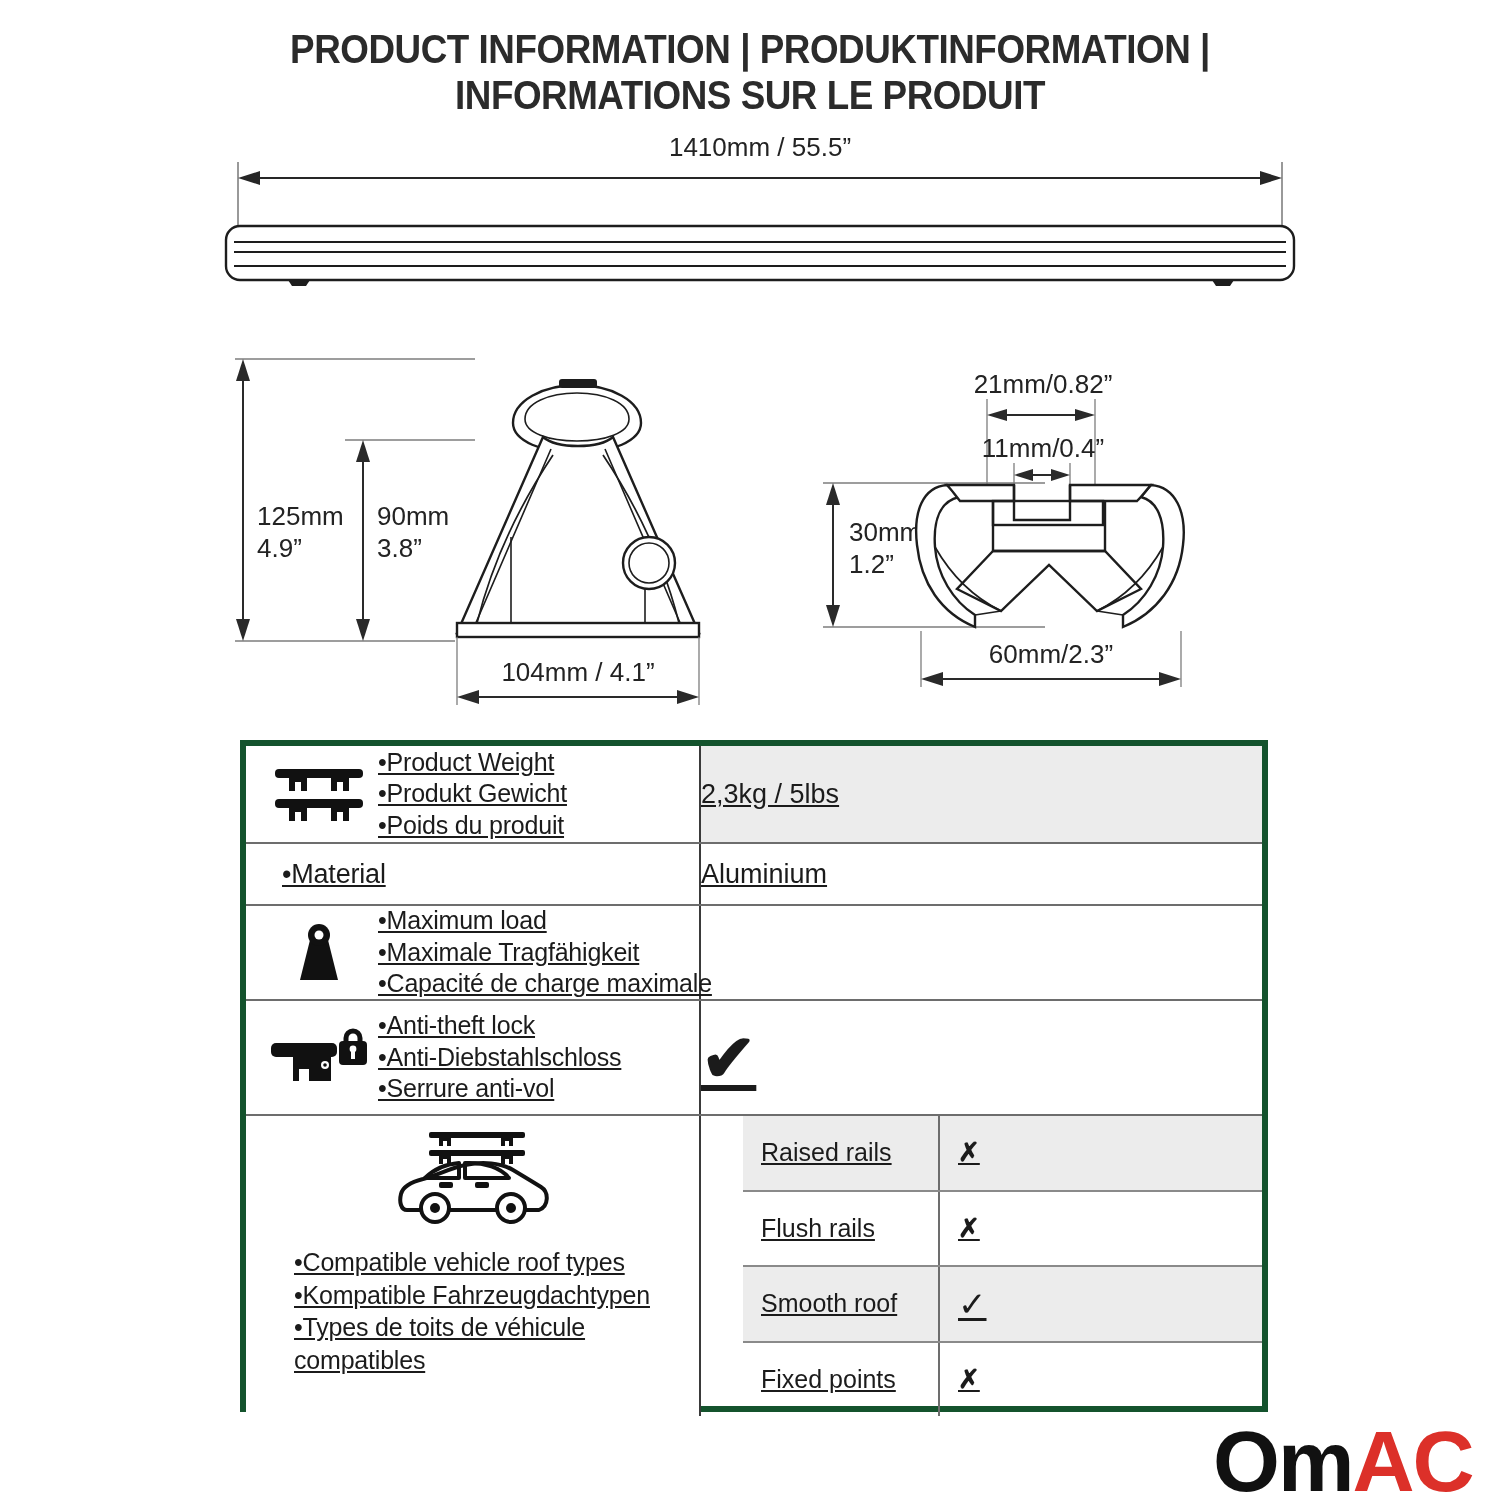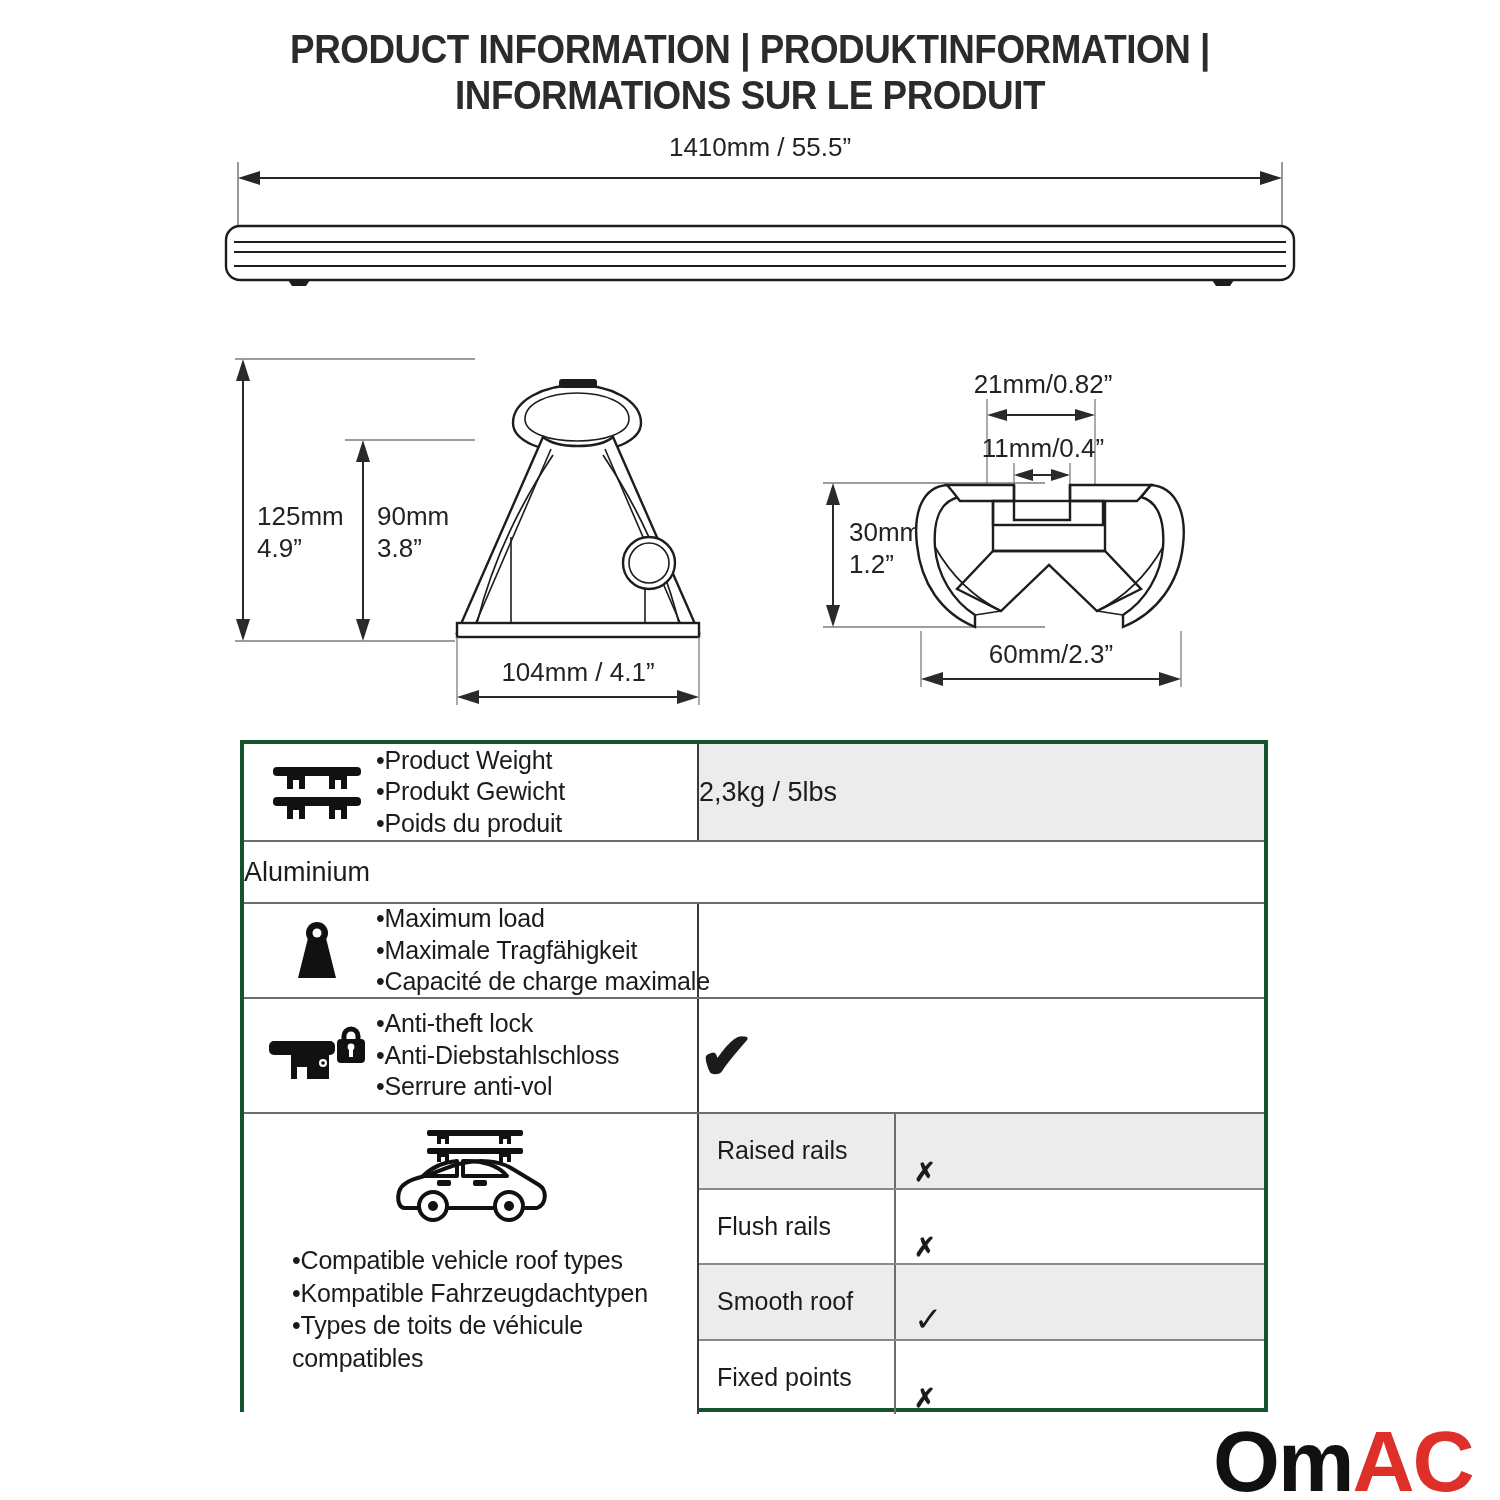--- a/index.html
+++ b/index.html
@@ -34,22 +34,23 @@
   .dimtext{
     font-family:"Liberation Sans", sans-serif;
     font-size:26px;
     fill:#232323;
   }
 
   
   .spec{
     position:absolute;left:240px;top:740px;
     width:1028px;height:672px;
-    border:4px solid #14532d;
-    box-sizing:border-box;
+    border:6px solid #14532d;
+    box-sizing:border-box;
+    text-decoration:underline;
   }
   .srow{
     display:flex;
     border-bottom:2px solid #6d6d6d;
     box-sizing:border-box;
   }
   .srow:last-child{border-bottom:none;}
   .scell-left{
     width:455px;
     box-sizing:border-box;
@@ -103,23 +104,24 @@
     margin-top:14px;
     align-self:flex-start;
     padding-left:48px;
     font-size:25px;
     line-height:1.3;
     width:100%;
     box-sizing:border-box;
   }
   .roof-right{flex:1;display:flex;flex-direction:column;}
   .rrow{
-    flex:1;display:flex;align-items:flex-end;
+    flex:1;display:flex;align-items:center;
     border-bottom:2px solid #8a8a8a;
     box-sizing:border-box;
+    margin-left:42px;
   }
   .rrow:last-child{border-bottom:none;}
   .rrow.shade{background:#ececec;}
   .rlabel{
     width:197px;box-sizing:border-box;
     padding-left:18px;
     font-size:25px;
     border-right:2px solid #6d6d6d;
     height:100%;
     display:flex;align-items:center;
@@ -319,20 +321,25 @@
         <div class="lines">
           <div>•Product Weight</div>
           <div>•Produkt Gewicht</div>
           <div>•Poids du produit</div>
         </div>
       </div>
       <div class="scell-right">2,3kg / 5lbs</div>
     </div>
 
     <div class="srow r-material">
+      <div class="scell-left">
+        <div class="lines">
+          <div>•Material</div>
+        </div>
+      </div>
       <div class="scell-right">Aluminium</div>
     </div>
 
     <div class="srow r-load shade">
       <div class="scell-left">
         <div class="icon-box">
           <svg width="70" height="70" viewBox="0 0 70 70">
             <g fill="#111111">
               <path d="M16 62 L26 22 L44 22 L54 62 Z"></path>
               <circle cx="35" cy="17" r="11"></circle>

